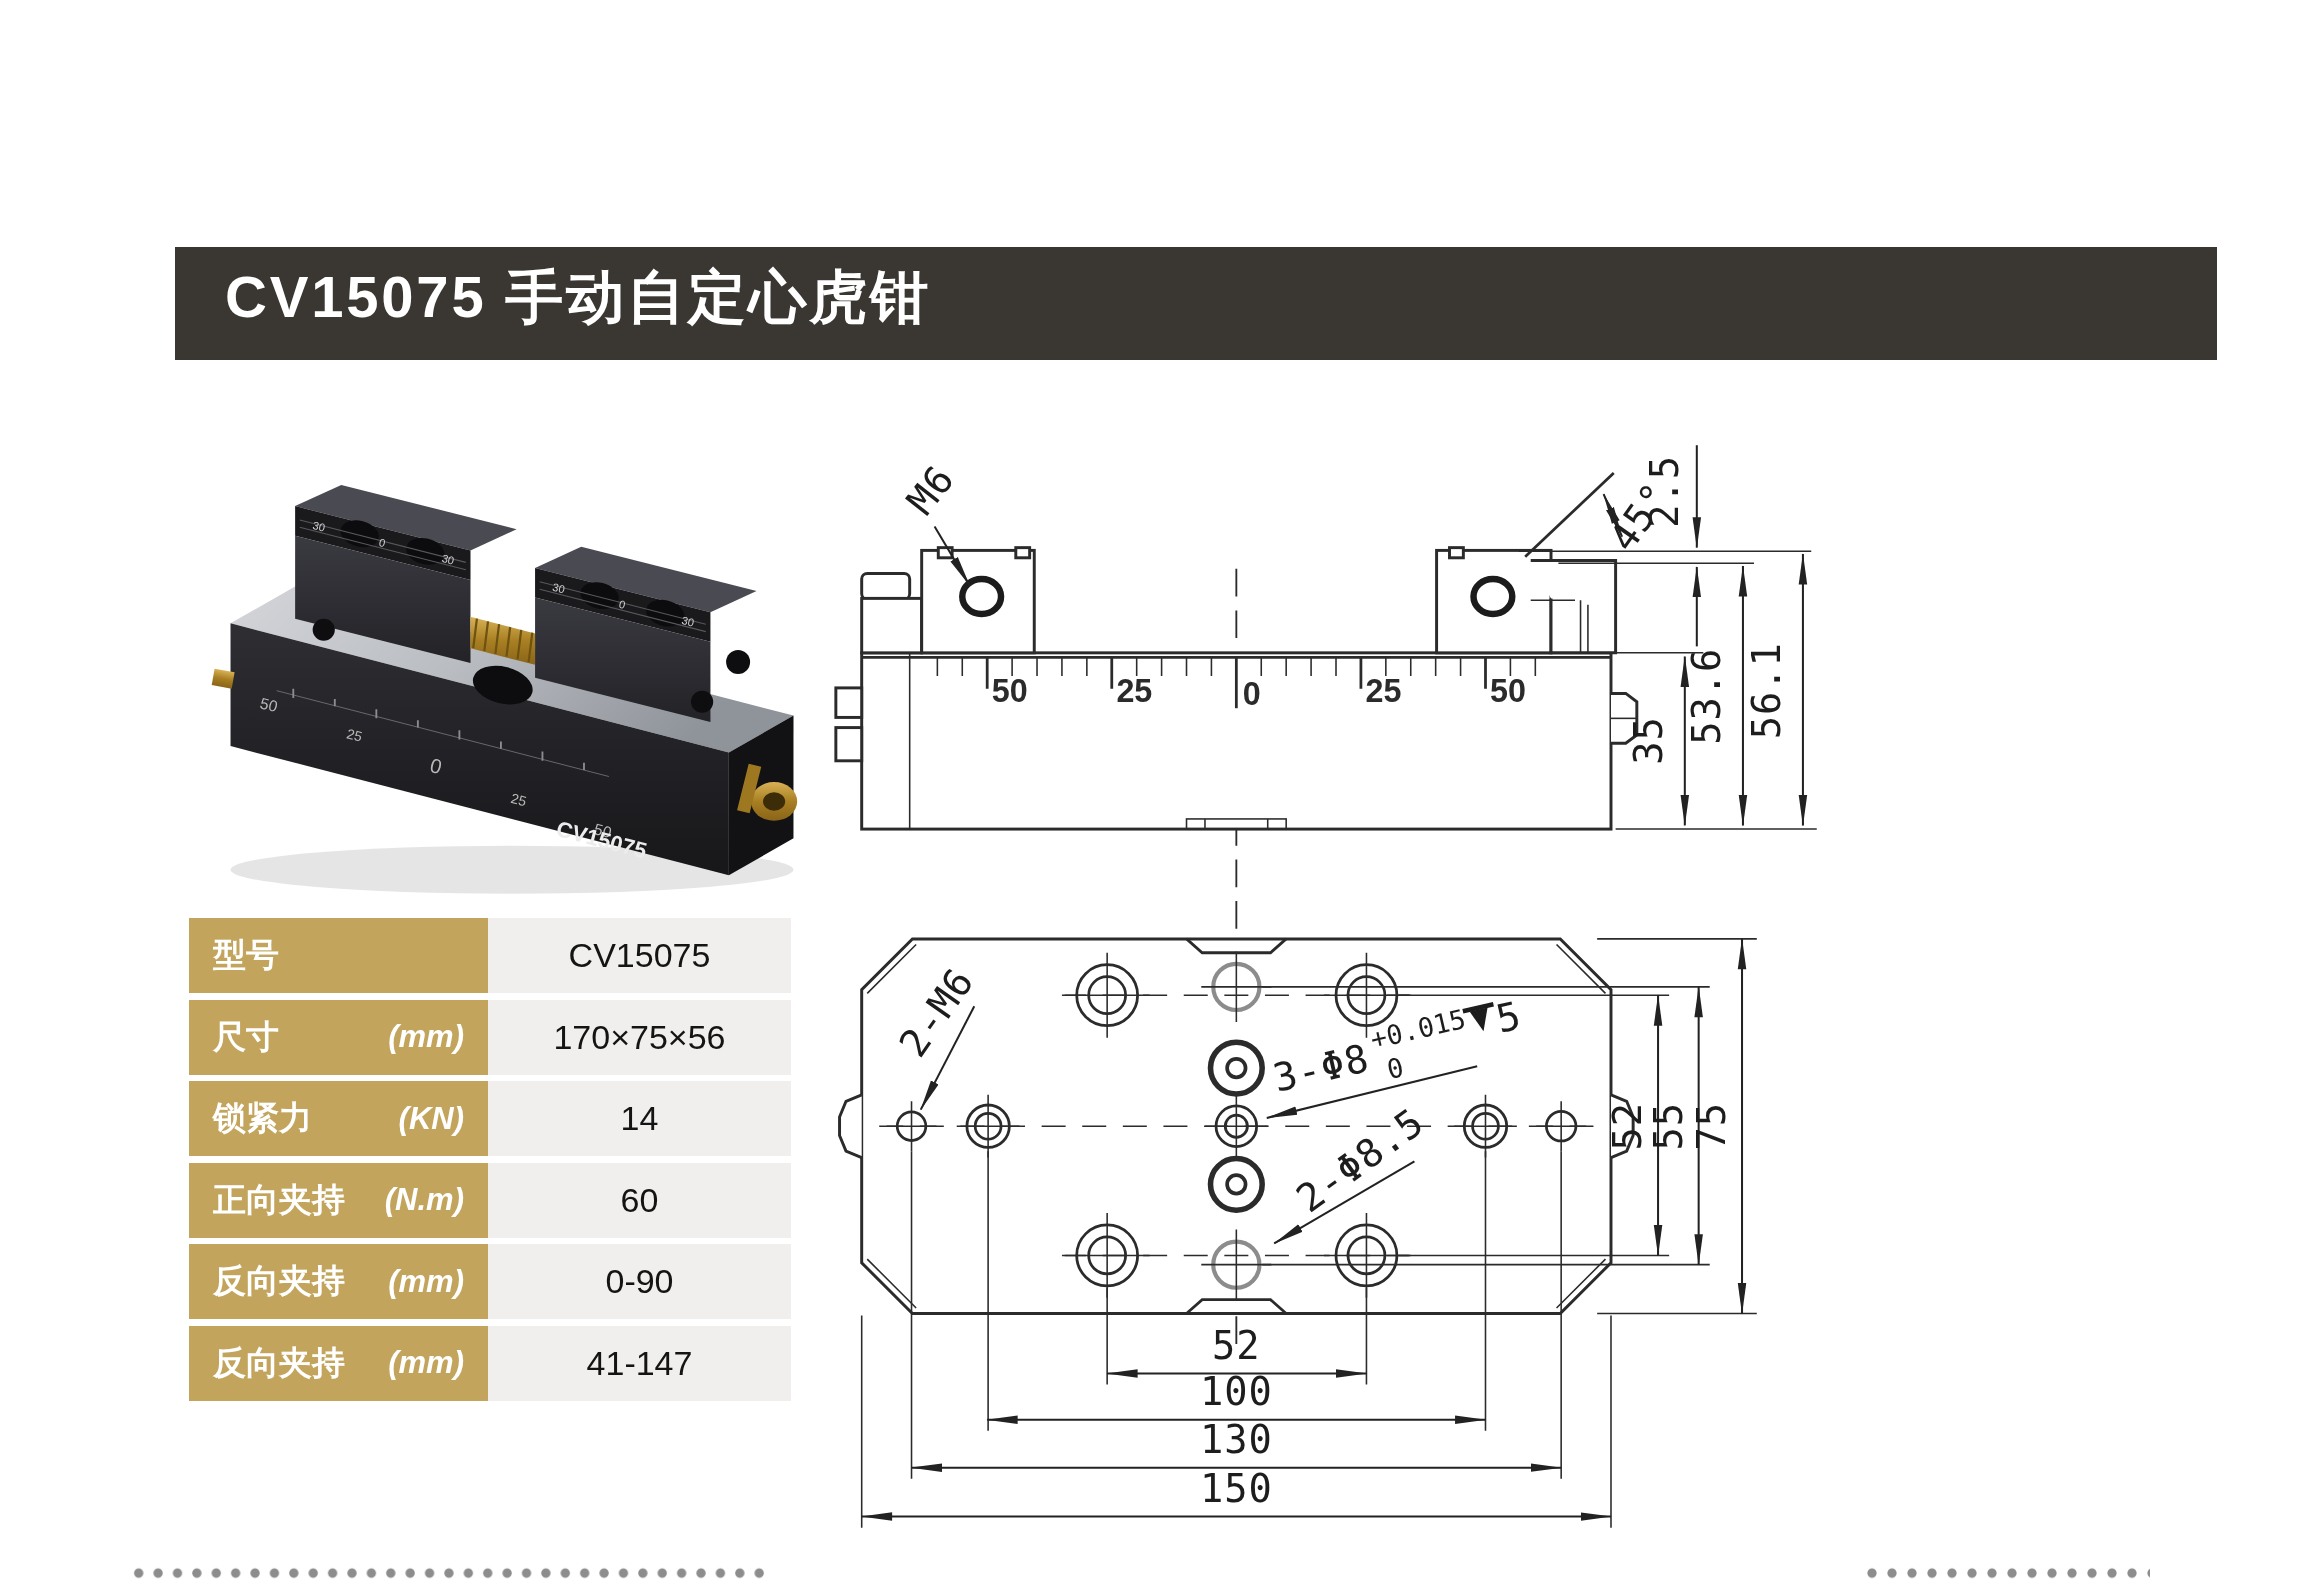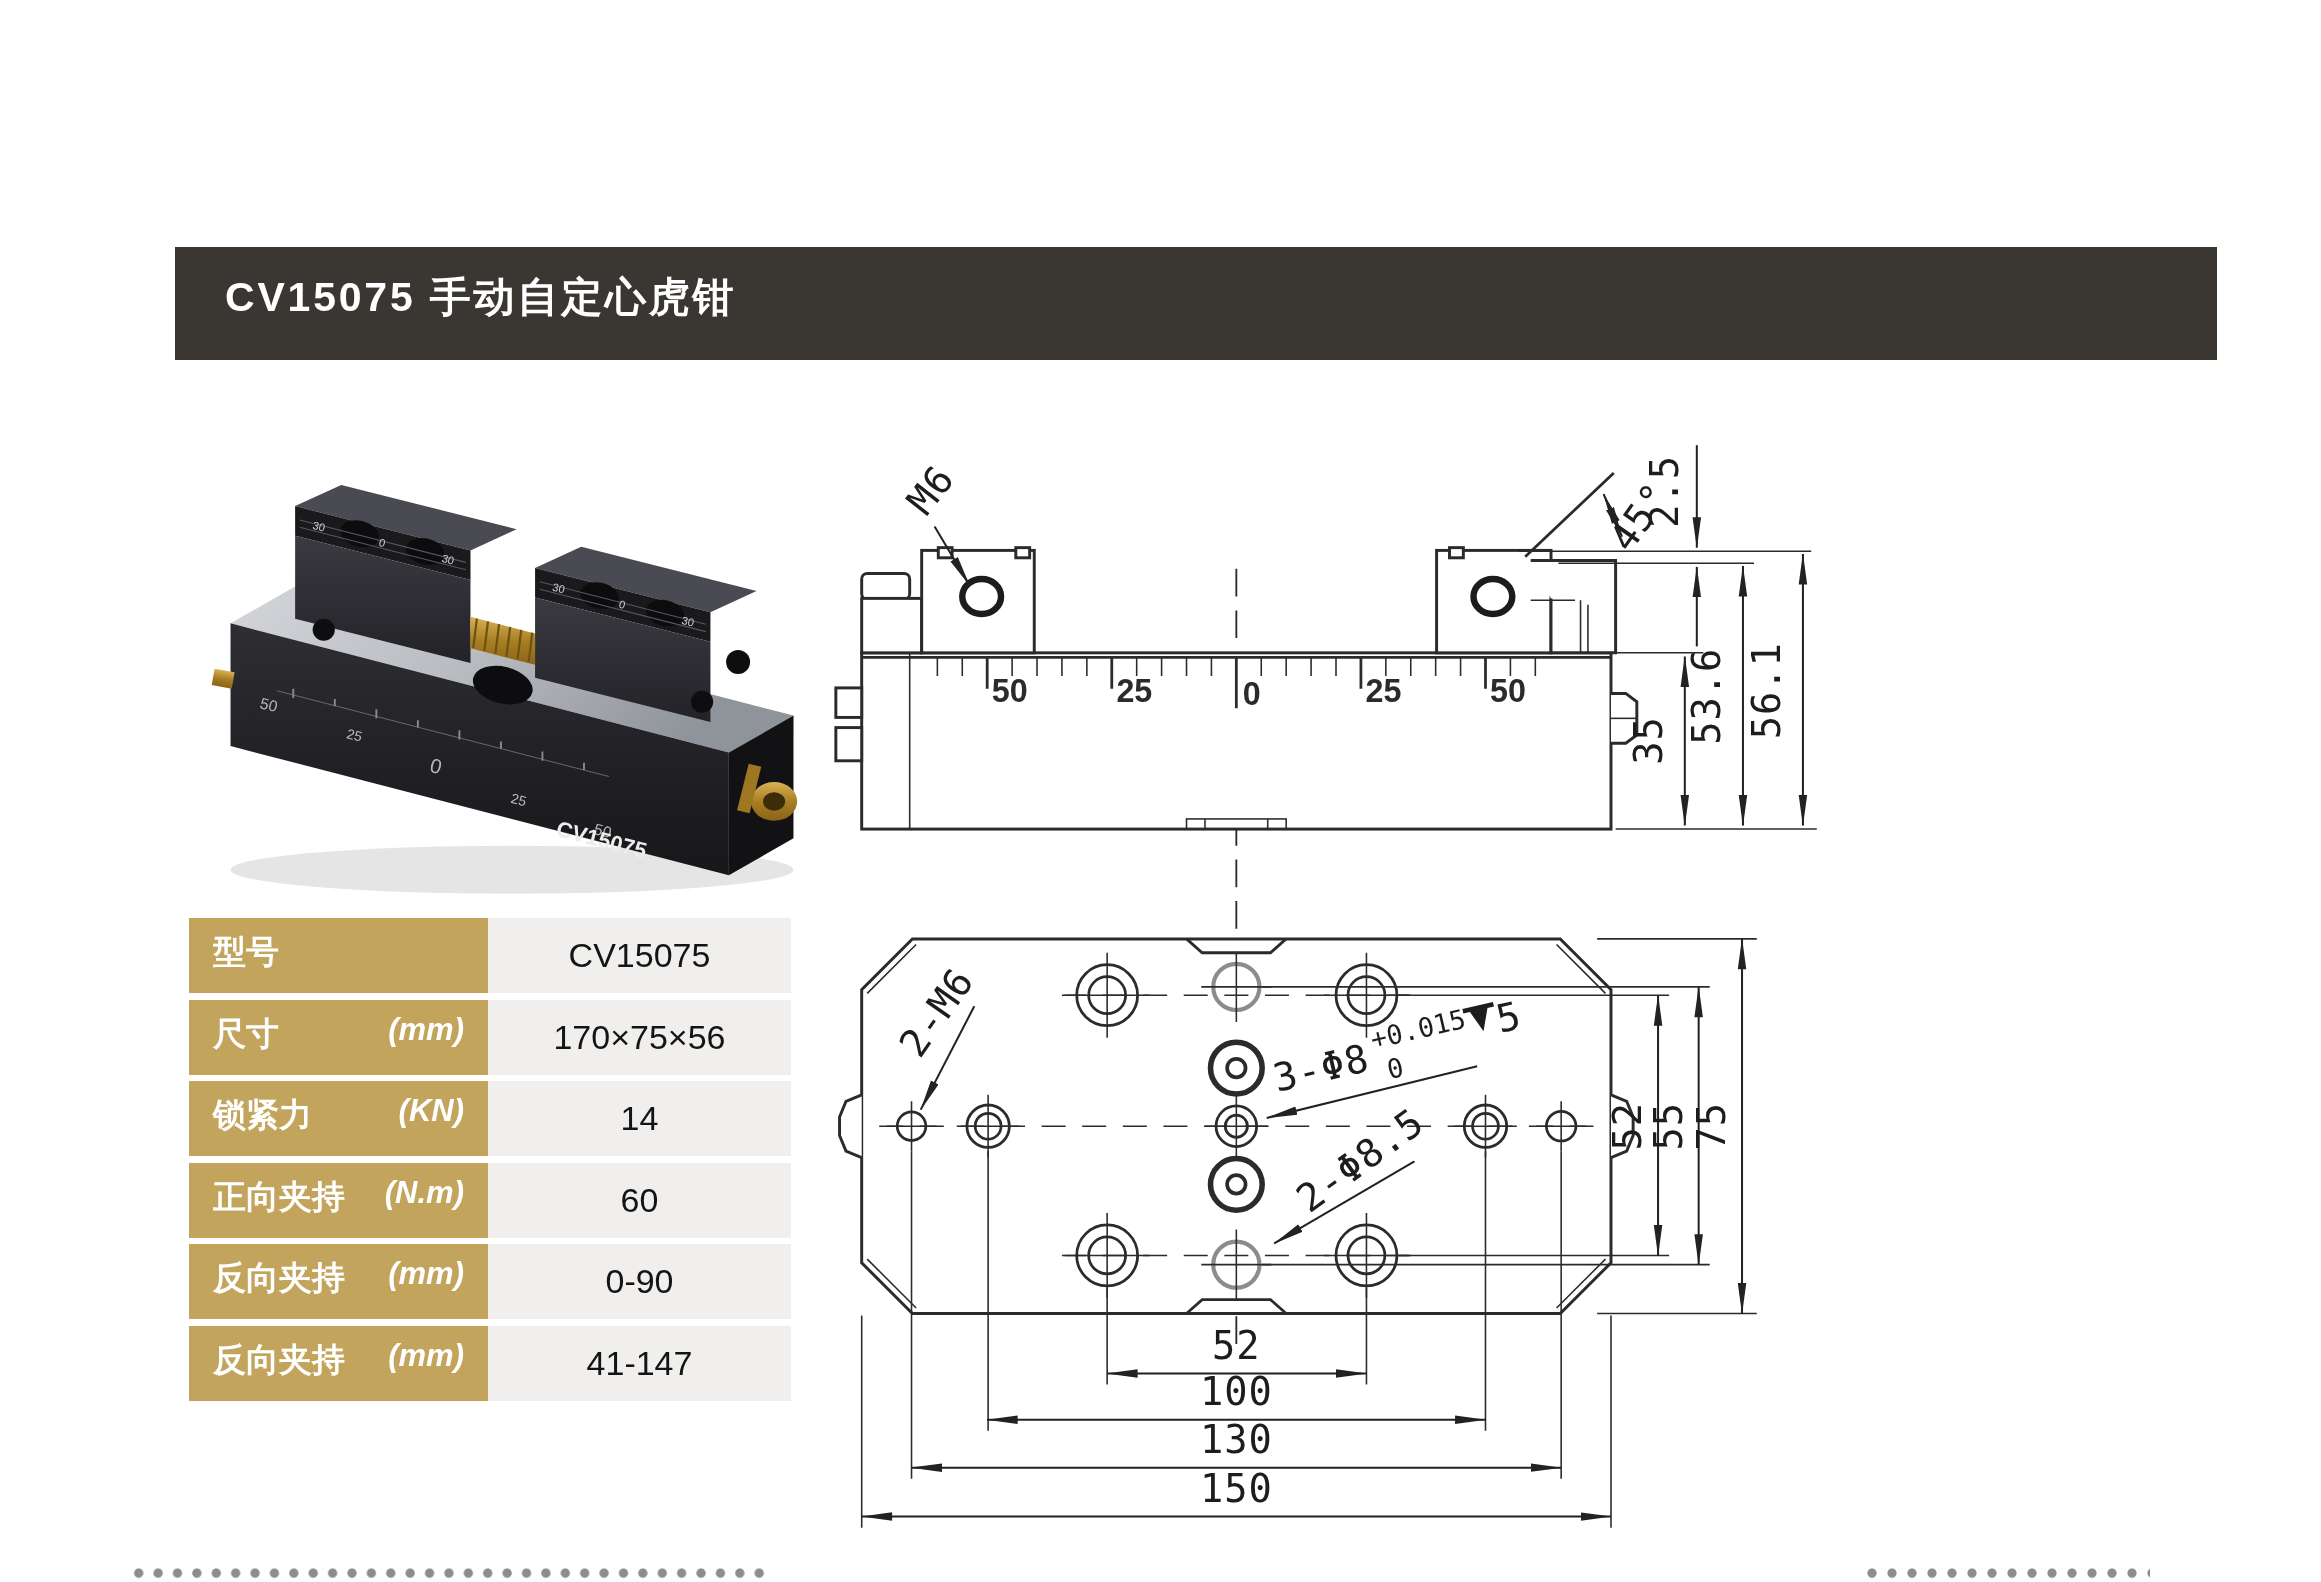--- a/index.html
+++ b/index.html
@@ -1,26 +1,26 @@
 <!DOCTYPE html>
 <html style="font-size:14.8px"><head>
 <meta charset="utf-8">
 <style>
   html,body{margin:0;padding:0;background:#ffffff;}
   .page{position:relative;width:2321px;height:1583px;background:#fff;overflow:hidden;
         font-family:"Liberation Sans",sans-serif;}
   
   .header-bar{position:absolute;left:175px;top:247px;width:2042px;height:113px;
               background:#3a3631;display:flex;align-items:center;}
-  .header-bar h1{margin:0 0 12px 50px;font-size:41px;font-weight:700;color:#ffffff;letter-spacing:2.8px;}
+  .header-bar h1{margin:0 0 12px 50px;font-size:58px;font-weight:700;color:#ffffff;letter-spacing:2.8px;}
   
   .spec-table{position:absolute;left:189px;top:918px;width:602px;}
   .spec-row{display:flex;height:75px;margin-bottom:6.5px;}
-  .spec-label{width:299px;background:#c2a45c;color:#fff;display:flex;
-              justify-content:space-between;padding:12px 24px;box-sizing:border-box;
+  .spec-label{width:299px;background:#c2a45c;color:#fff;display:flex;align-items:center;
+              justify-content:space-between;padding:0 24px;box-sizing:border-box;
               font-size:33px;font-weight:700;}
   .spec-label .unit{font-size:31px;font-weight:700;font-style:italic;}
   .spec-value{flex:1;background:#f0efed;display:flex;align-items:center;justify-content:center;
               font-size:34px;color:#141414;font-weight:400;}
   
   .photo-svg{position:absolute;left:189px;top:397px;width:646px;height:508px;}
   .draw-svg{position:absolute;left:831px;top:388px;width:1034px;height:1195px;}
   
   .dots{position:absolute;top:1565px;height:17.5px;background-repeat:repeat-x;
         background-image:radial-gradient(circle at 50% 45%,#8d8d8d 4.2px,rgba(0,0,0,0) 5px);}

